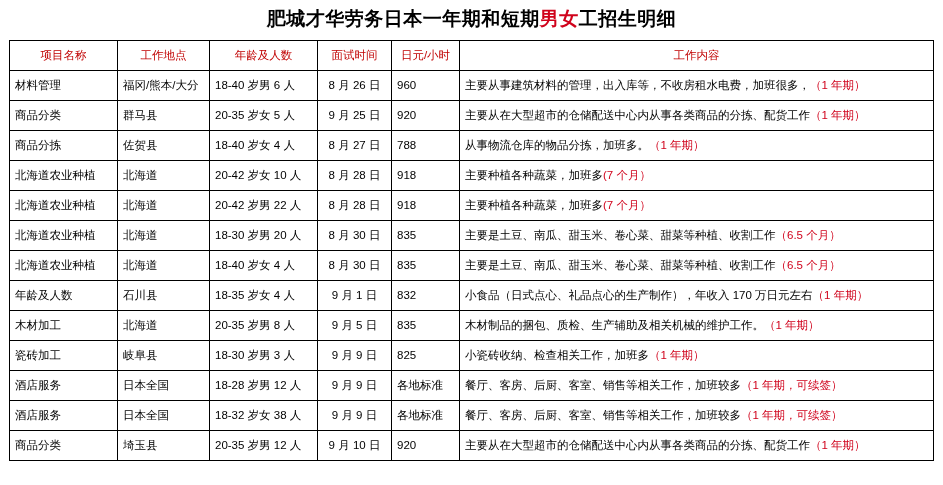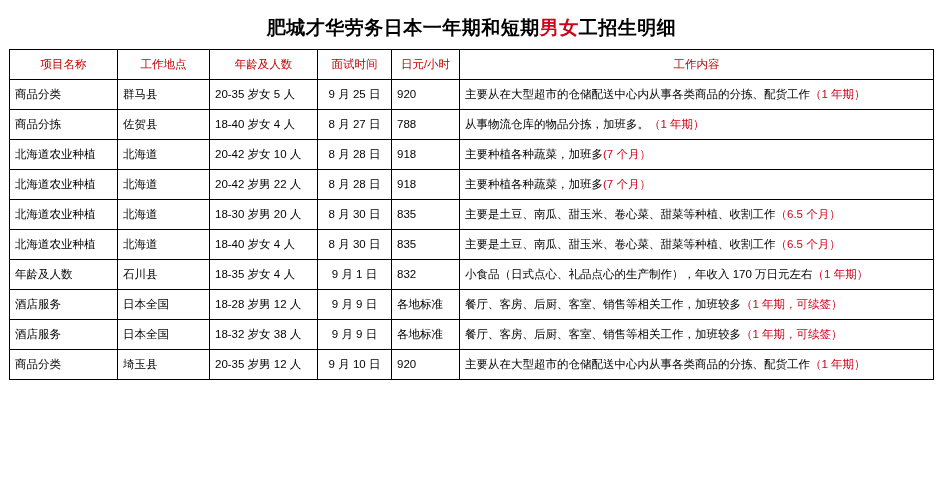--- a/index.html
+++ b/index.html
@@ -19,21 +19,21 @@
     height: 485px;
     box-sizing: border-box;
     padding: 0;
     position: relative;
   }
   .title {
     text-align: center;
     font-size: 19px;
     font-weight: bold;
     letter-spacing: 0.5px;
-    padding: 15px 0 8px 0;
+    padding: 6px 0 8px 0;
     color: #000000;
     white-space: nowrap;
   }
   .title .hl {
     color: #d0021b;
   }
   table.sheet {
     border-collapse: collapse;
     table-layout: fixed;
     width: 925px;
@@ -100,20 +100,38 @@
         <th>工作地点</th>
         <th>年龄及人数</th>
         <th>面试时间</th>
         <th>日元/小时</th>
         <th>工作内容</th>
       </tr>
     </thead>
     <tbody id="table-body">
         <tr>
           <td class="c0">
+            <span class="cell-inner">材料管理</span>
+          </td>
+          <td class="c1">
+            <span class="cell-inner">福冈/熊本/大分</span>
+          </td>
+          <td class="c2">
+            <span class="cell-inner">18-40 岁男 6 人</span>
+          </td>
+          <td class="c3">
+            <span class="cell-inner">8 月 26 日</span>
+          </td>
+          <td class="c4">
+            <span class="cell-inner">960</span>
+          </td>
+          <td class="c5 content-cell"><span>主要从事建筑材料的管理，出入库等，不收房租水电费，加班很多，</span><span class="note">（1 年期）</span></td>
+        </tr>
+        <tr>
+          <td class="c0">
             <span class="cell-inner">商品分类</span>
           </td>
           <td class="c1">
             <span class="cell-inner">群马县</span>
           </td>
           <td class="c2">
             <span class="cell-inner">20-35 岁女 5 人</span>
           </td>
           <td class="c3">
             <span class="cell-inner">9 月 25 日</span>
@@ -223,20 +241,56 @@
           <td class="c2">
             <span class="cell-inner">18-35 岁女 4 人</span>
           </td>
           <td class="c3">
             <span class="cell-inner">9 月 1 日</span>
           </td>
           <td class="c4">
             <span class="cell-inner">832</span>
           </td>
           <td class="c5 content-cell"><span>小食品（日式点心、礼品点心的生产制作），年收入 170 万日元左右</span><span class="note">（1 年期）</span></td>
+        </tr>
+        <tr>
+          <td class="c0">
+            <span class="cell-inner">木材加工</span>
+          </td>
+          <td class="c1">
+            <span class="cell-inner">北海道</span>
+          </td>
+          <td class="c2">
+            <span class="cell-inner">20-35 岁男 8 人</span>
+          </td>
+          <td class="c3">
+            <span class="cell-inner">9 月 5 日</span>
+          </td>
+          <td class="c4">
+            <span class="cell-inner">835</span>
+          </td>
+          <td class="c5 content-cell"><span>木材制品的捆包、质检、生产辅助及相关机械的维护工作。</span><span class="note">（1 年期）</span></td>
+        </tr>
+        <tr>
+          <td class="c0">
+            <span class="cell-inner">瓷砖加工</span>
+          </td>
+          <td class="c1">
+            <span class="cell-inner">岐阜县</span>
+          </td>
+          <td class="c2">
+            <span class="cell-inner">18-30 岁男 3 人</span>
+          </td>
+          <td class="c3">
+            <span class="cell-inner">9 月 9 日</span>
+          </td>
+          <td class="c4">
+            <span class="cell-inner">825</span>
+          </td>
+          <td class="c5 content-cell"><span>小瓷砖收纳、检查相关工作，加班多</span><span class="note">（1 年期）</span></td>
         </tr>
         <tr>
           <td class="c0">
             <span class="cell-inner">酒店服务</span>
           </td>
           <td class="c1">
             <span class="cell-inner">日本全国</span>
           </td>
           <td class="c2">
             <span class="cell-inner">18-28 岁男 12 人</span>

